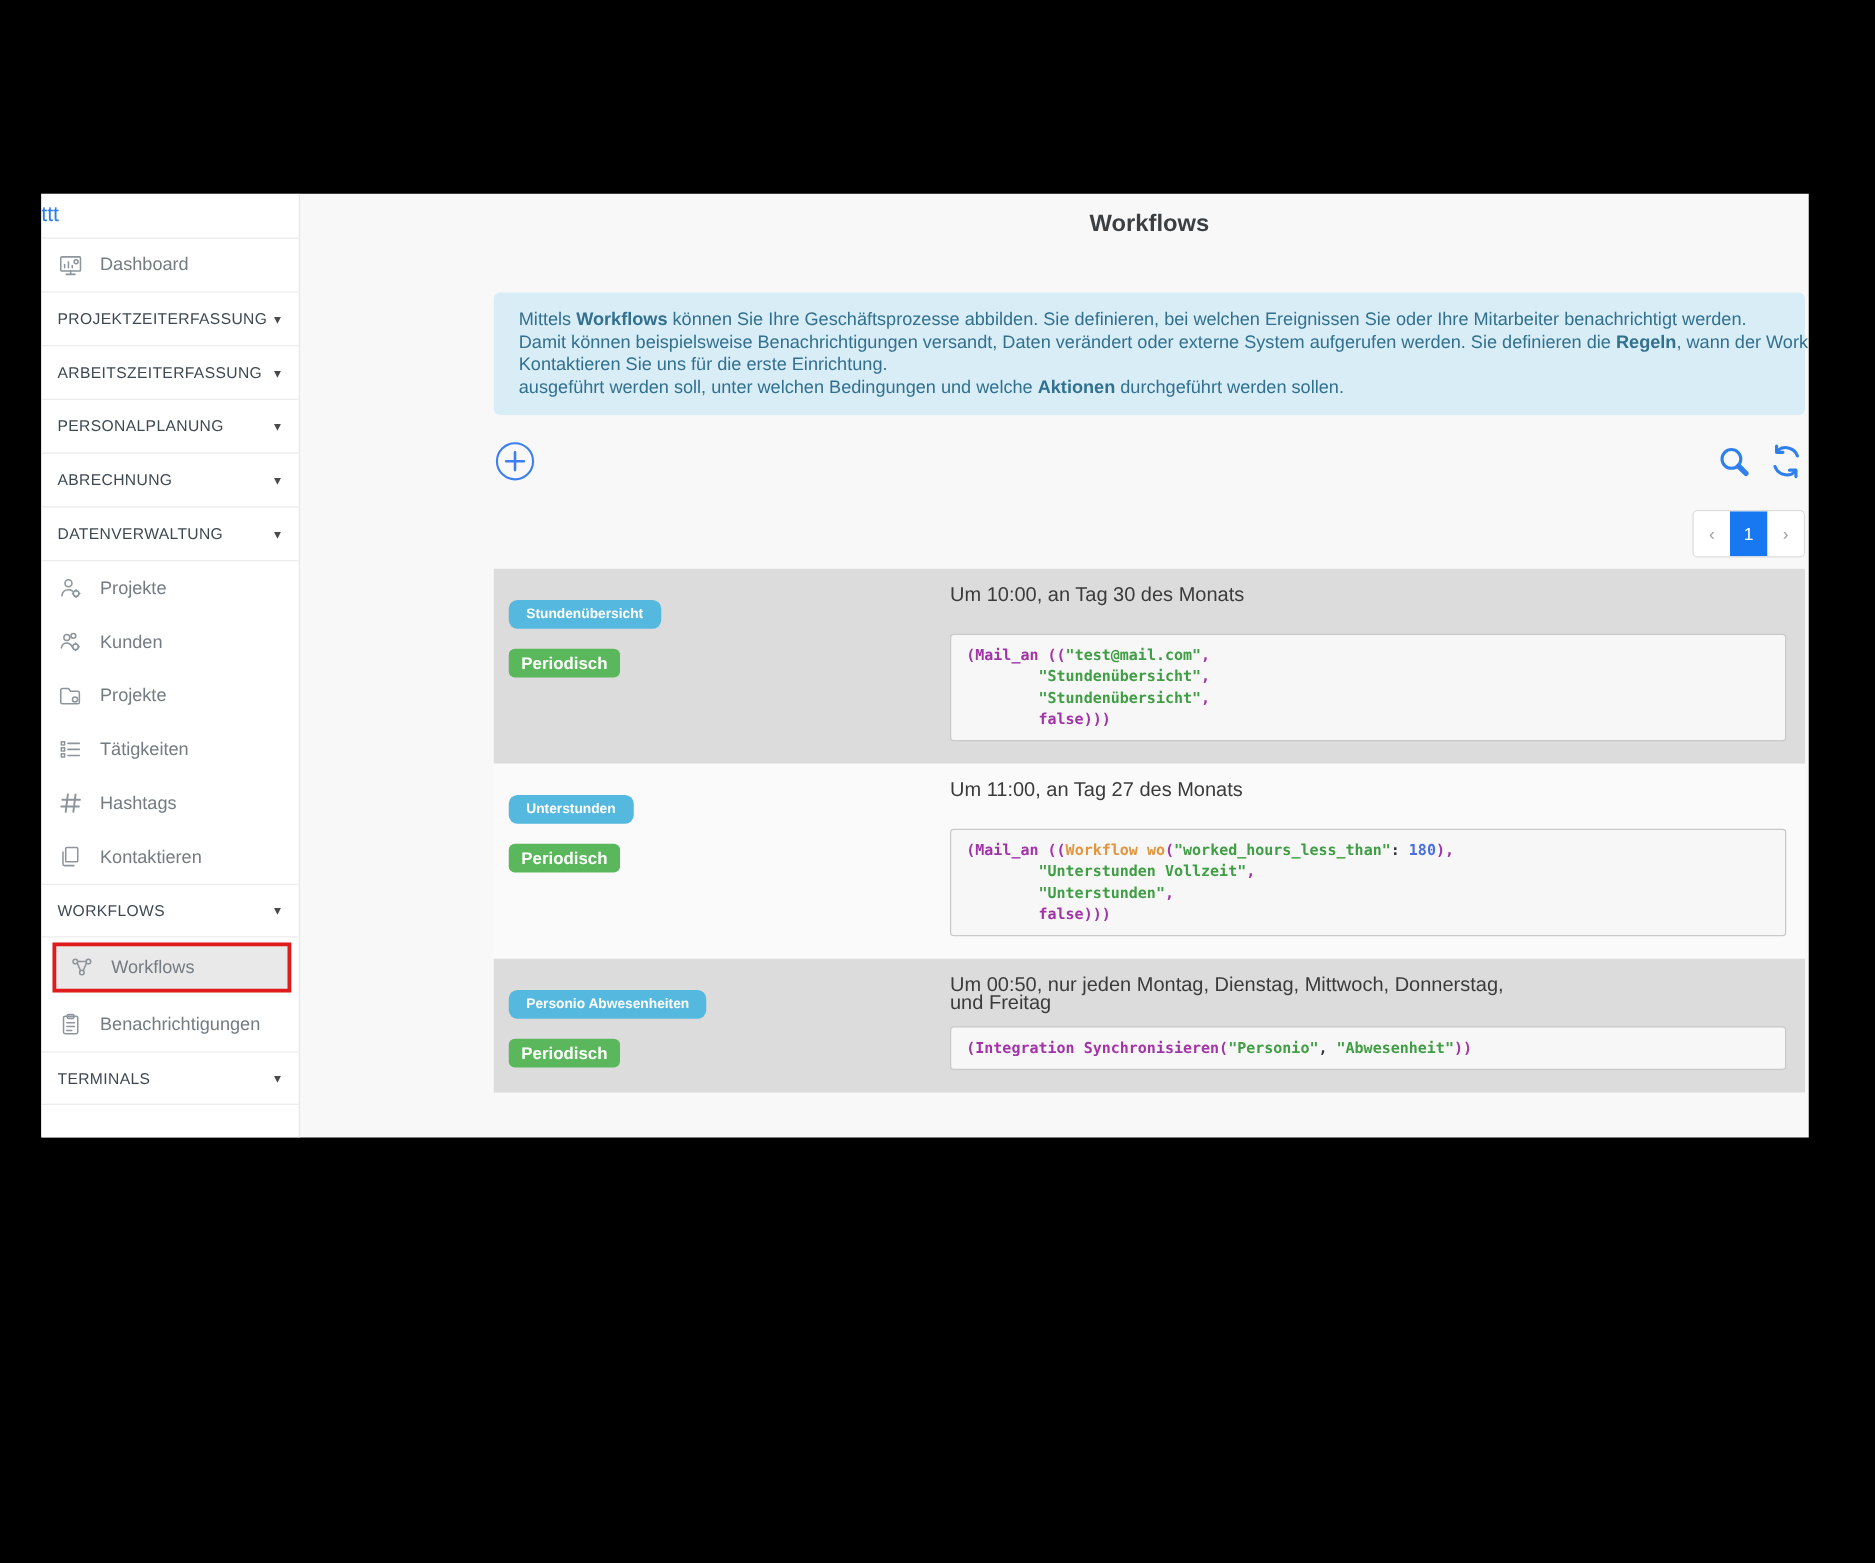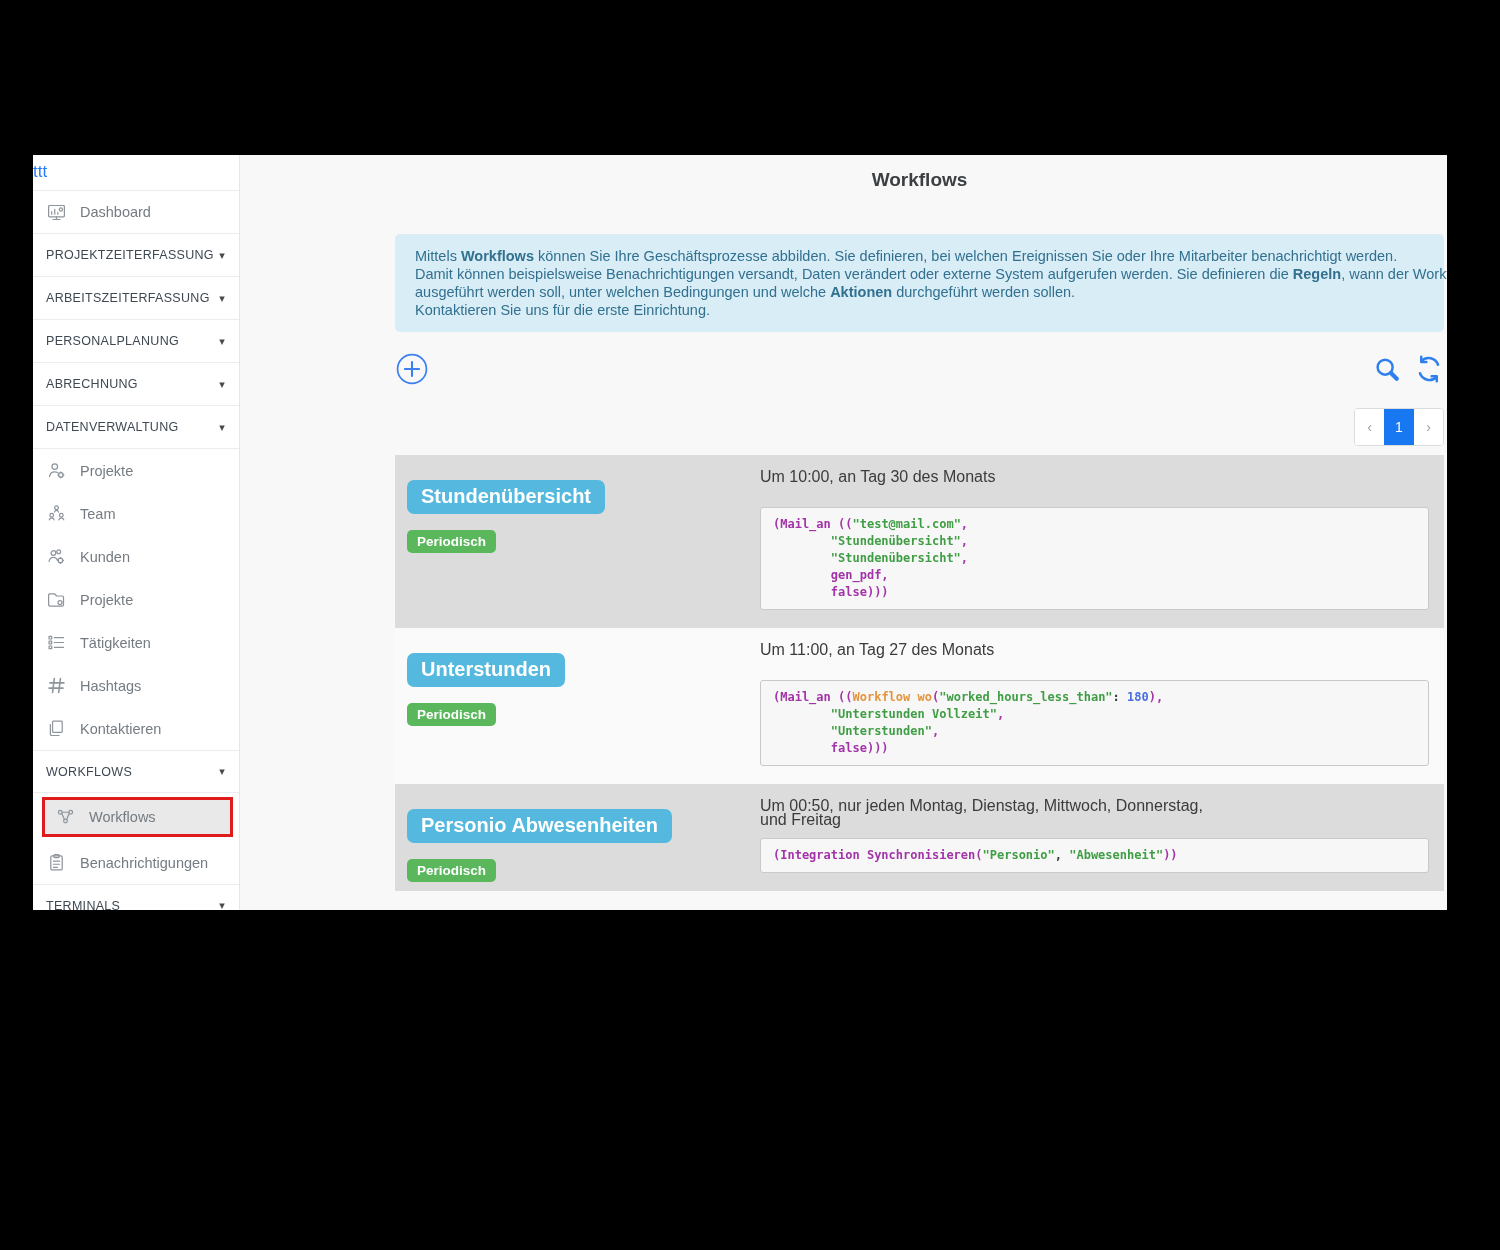--- a/index.html
+++ b/index.html
@@ -33,21 +33,21 @@
   .pagination-row { margin-top:20px; display:flex; justify-content:flex-end; }
   .pagination { display:flex; background:#fff; border:1px solid #dcdcdc; border-radius:4px; overflow:hidden; height:38px; }
   .page-btn { width:29px; border:none; background:#fff; color:#9aa0a6; font-size:14px; cursor:pointer; }
   .page-btn.active { width:30px; background:#1778f2; color:#fff; font-size:14px; }
 
   .wf-list { margin-top:9px; }
   .wf-row { display:flex; }
   .row-gray { background:#dcdcdc; }
   .row-light { background:#fafafa; }
   .wf-left { width:365px; min-width:365px; padding:25px 0 0 12px; }
-  .badge-name { display:inline-block; background:#55b8de; color:#fff; font-size:20px; font-weight:bold; padding:5px 14px 6px; border-radius:7px; cursor:pointer; }
+  .badge-name { display:inline-block; background:#55b8de; color:#fff; font-size:11px; font-weight:bold; padding:5px 14px 6px; border-radius:7px; cursor:pointer; }
   .badge-type { display:inline-block; background:#5ab75c; color:#fff; font-size:13.5px; font-weight:bold; padding:4px 10px; border-radius:5px; margin-top:16px; }
   .wf-right { flex:1; padding:10px 15px 18px 0; }
   .wf-schedule { font-size:16px; color:#3b3b3b; line-height:24px; margin-bottom:18px; }
   .wf-row.r3 .wf-schedule { margin-bottom:6px; }
   .wf-schedule2 { margin-top:-16px; }
   .code-box { background:#f7f7f7; border:1px solid #c9c9c9; border-radius:3px; padding:8px 12px; font-family:"DejaVu Sans Mono", monospace; font-size:12px; font-weight:bold; line-height:17px; }
   .cl { white-space:pre; }
   .pu { color:#a233a8; }
   .gr { color:#3f9e44; }
   .or { color:#e2953d; }
@@ -97,31 +97,20 @@
       <span class="icn"><svg viewBox="0 0 24 24">
             <circle cx="10" cy="7.5" r="3.2"></circle>
             <path d="M4 19c.5-3.5 3-5.5 6-5.5 1.5 0 2.8.4 3.8 1.2"></path>
             <circle cx="17" cy="17" r="2.6"></circle>
             <path d="M17 13.6v1M17 19.4v1M13.6 17h1M19.4 17h1"></path>
           </svg></span>
       <span>Projekte</span>
     </div>
     <div class="nav-item">
       <span class="icn"><svg viewBox="0 0 24 24">
-            <circle cx="12" cy="5.5" r="2.1"></circle>
-            <path d="M9.7 10.3c.6-1.4 1.4-1.9 2.3-1.9s1.7.5 2.3 1.9"></path>
-            <circle cx="6.5" cy="14" r="2.1"></circle>
-            <path d="M3.7 19.3c.6-1.5 1.6-2.2 2.8-2.2s2.2.7 2.8 2.2"></path>
-            <circle cx="17.5" cy="14" r="2.1"></circle>
-            <path d="M14.7 19.3c.6-1.5 1.6-2.2 2.8-2.2s2.2.7 2.8 2.2"></path>
-          </svg></span>
-      <span>Team</span>
-    </div>
-    <div class="nav-item">
-      <span class="icn"><svg viewBox="0 0 24 24">
             <circle cx="8.5" cy="8" r="2.7"></circle>
             <circle cx="14.5" cy="6.5" r="2.2"></circle>
             <path d="M3.5 17.5c.7-3 2.7-4.5 5-4.5 2 0 3.6 1 4.5 3"></path>
             <circle cx="16.5" cy="16.5" r="2.6"></circle>
             <path d="M16.5 13.1v1M16.5 18.9v1M13.1 16.5h1M18.9 16.5h1"></path>
           </svg></span>
       <span>Kunden</span>
     </div>
     <div class="nav-item">
       <span class="icn"><svg viewBox="0 0 24 24">
@@ -182,22 +171,22 @@
     </div>
   </aside>
 
   <main class="main">
     <div class="inner">
       <h1 class="page-title">Workflows</h1>
 
       <div class="info-box">
         <div class="info-line"><span>Mittels </span><b>Workflows</b><span> können Sie Ihre Geschäftsprozesse abbilden. Sie definieren, bei welchen Ereignissen Sie oder Ihre Mitarbeiter benachrichtigt werden.</span></div>
         <div class="info-line"><span>Damit können beispielsweise Benachrichtigungen versandt, Daten verändert oder externe System aufgerufen werden. Sie definieren die </span><b>Regeln</b><span>, wann der Workflow</span></div>
+        <div class="info-line"><span>Kontaktieren Sie uns für die erste Einrichtung.</span><b></b><span></span></div>
         <div class="info-line"><span>ausgeführt werden soll, unter welchen Bedingungen und welche </span><b>Aktionen</b><span> durchgeführt werden sollen.</span></div>
-        <div class="info-line"><span>Kontaktieren Sie uns für die erste Einrichtung.</span><b></b><span></span></div>
       </div>
 
       <div class="toolbar">
         <button class="icon-btn">
           <span><svg viewBox="0 0 36 36" width="34" height="34" fill="none" stroke="#3b7ff0">
                 <circle cx="18" cy="18" r="15.3" stroke-width="1.8"></circle>
                 <path d="M18 10.5v15M10.5 18h15" stroke-width="2.2" stroke-linecap="round"></path>
               </svg></span>
         </button>
         <div class="toolbar-right">
@@ -232,21 +221,20 @@
           <div class="wf-left">
             <span class="badge-name">Stundenübersicht</span><br>
             <span class="badge-type">Periodisch</span>
           </div>
           <div class="wf-right">
             <div class="wf-schedule">Um 10:00, an Tag 30 des Monats</div>
             <div class="code-box">
               <div class="cl"><span class="pu">(Mail_an ((</span><span class="gr">"test@mail.com"</span><span class="pu">,</span></div>
               <div class="cl"><span class="gr">        "Stundenübersicht"</span><span class="pu">,</span></div>
               <div class="cl"><span class="gr">        "Stundenübersicht"</span><span class="pu">,</span></div>
-              <div class="cl"><span class="pu">        gen_pdf,</span></div>
               <div class="cl"><span class="pu">        false)))</span></div>
             </div>
           </div>
         </div>
 
         <div class="wf-row row-light">
           <div class="wf-left">
             <span class="badge-name">Unterstunden</span><br>
             <span class="badge-type">Periodisch</span>
           </div>

